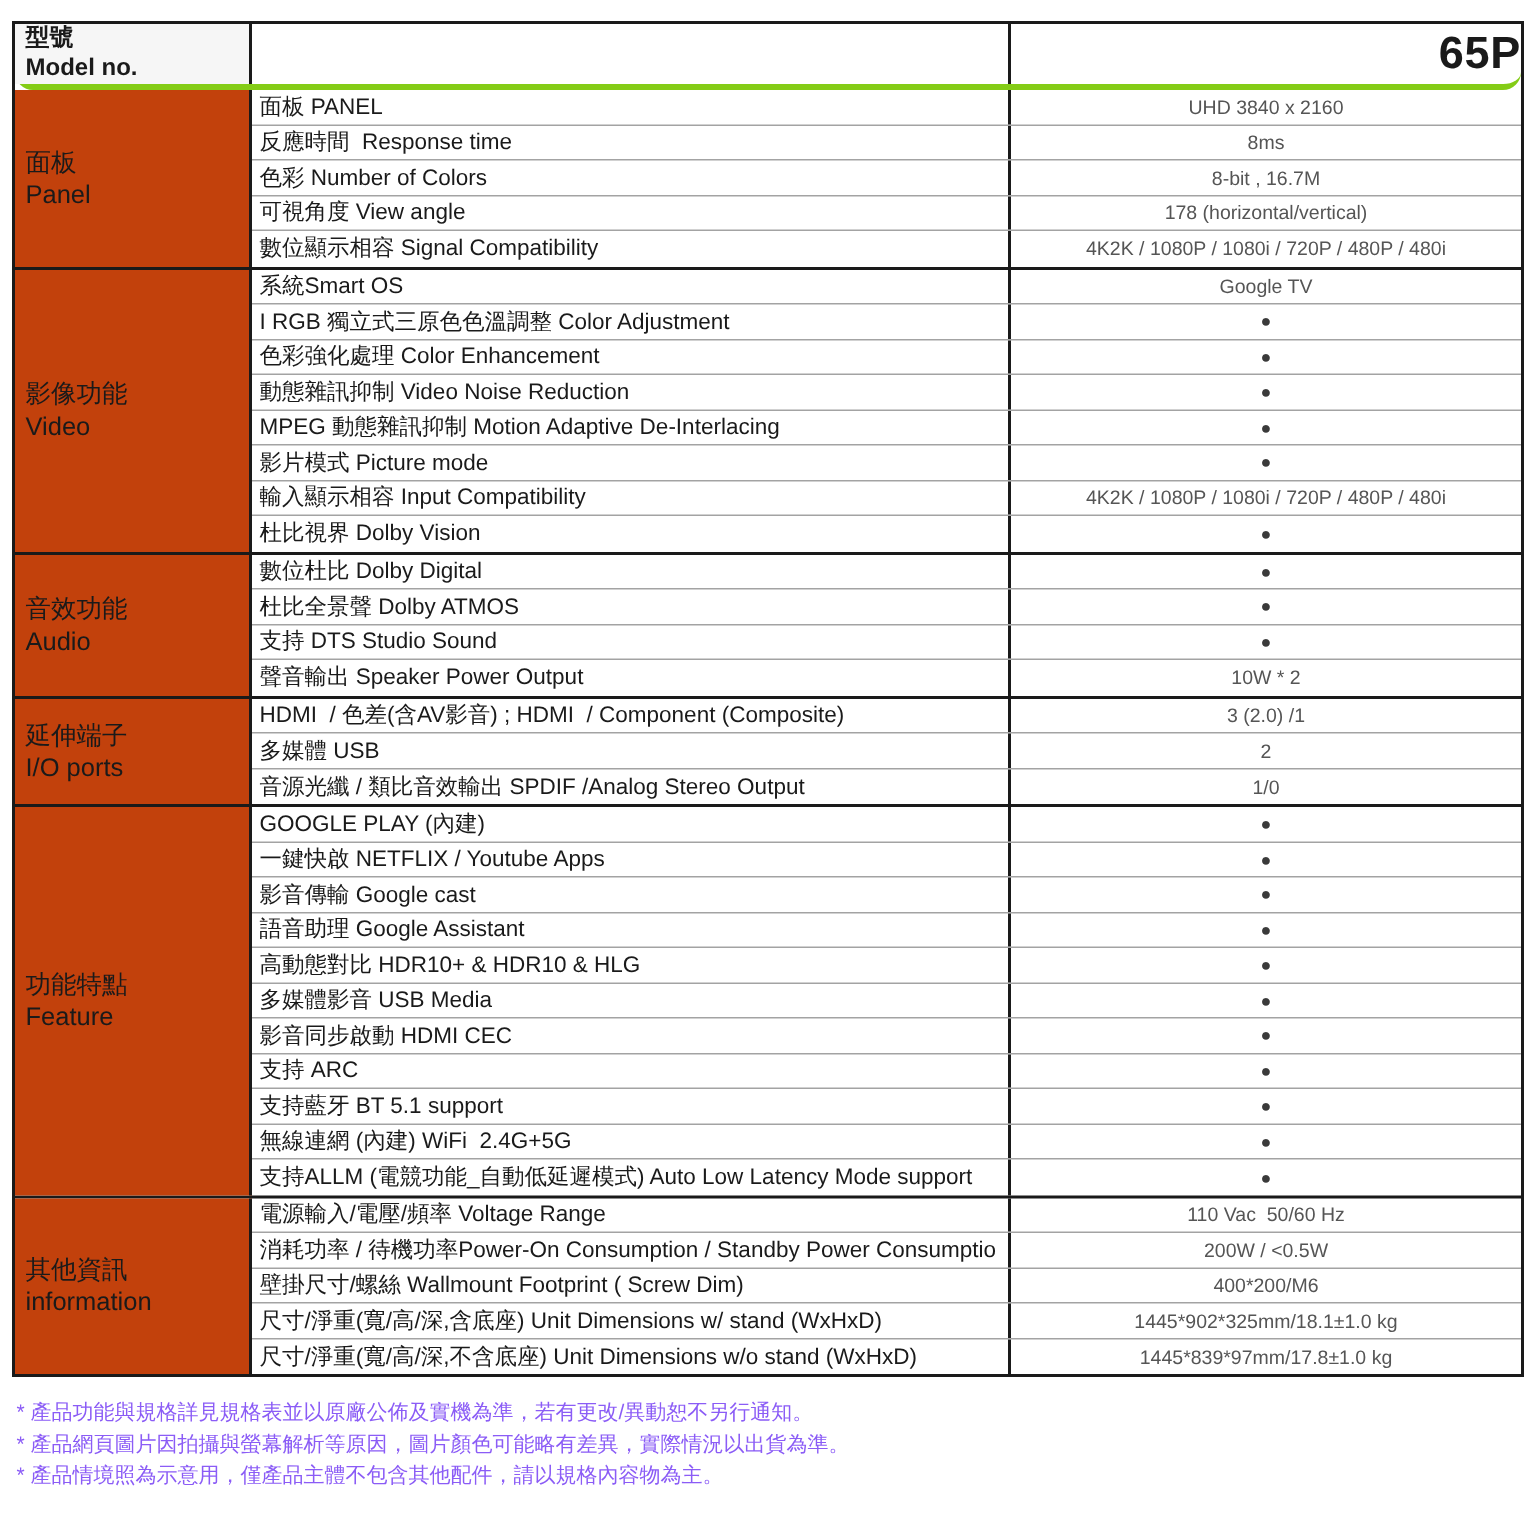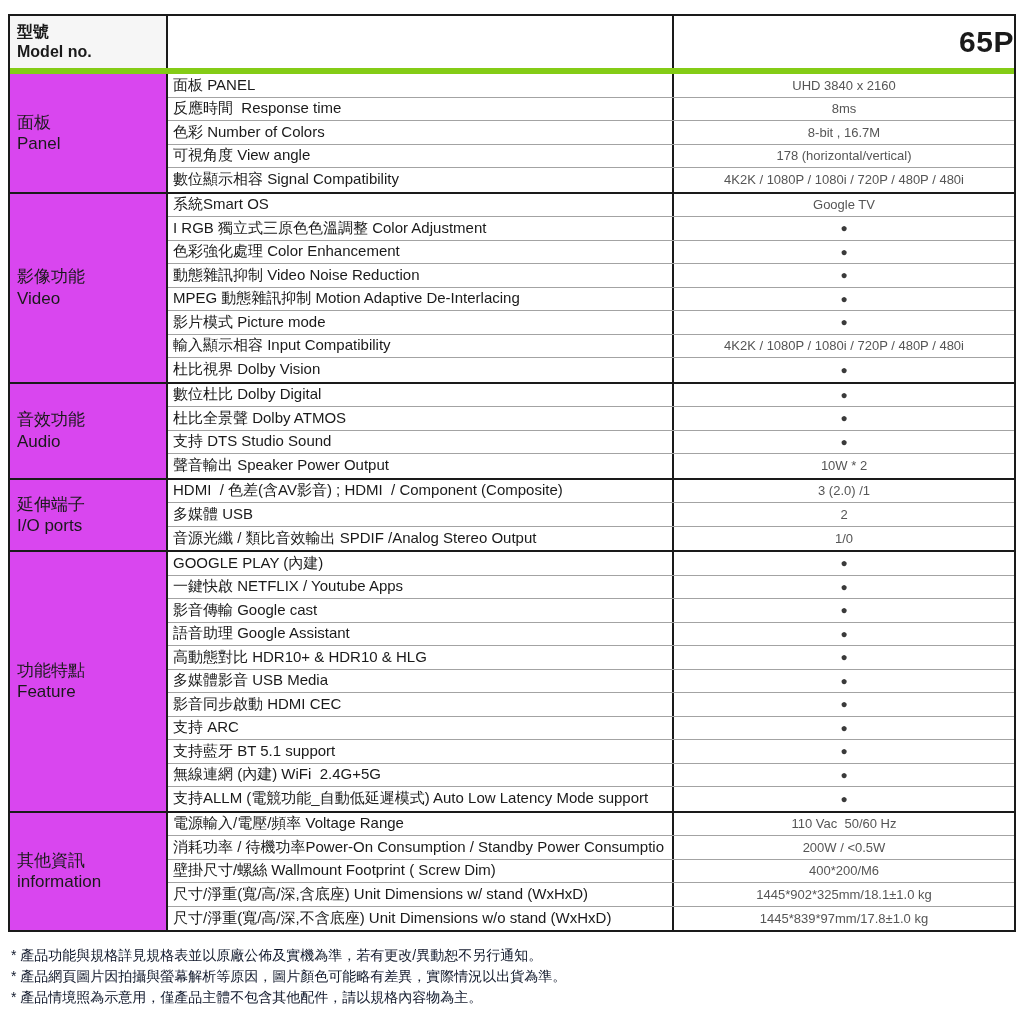--- a/index.html
+++ b/index.html
@@ -12,24 +12,24 @@
   }
   .page { padding: 14px 8px 0 8px; }
 
   .spec-table {
     width: 1008px;
     border: 2px solid #1a1a1a;
     background: #ffffff;
   }
 
   
-  .header-row { display: flex; height: 58px; border-bottom: 6px solid #84cc16; }
+  .header-row { display: flex; height: 44px; border-bottom: 4px solid #84cc16; border-radius: 12px; }
   .cat-cell {
     flex: 0 0 158px; width: 158px;
-    background: #d946ef;
+    background: #c2410c;
     border-right: 2px solid #1a1a1a;
     display: flex; flex-direction: column; justify-content: center;
     padding-left: 7px;
     line-height: 1.25;
   }
   .header-row .cat-cell { font-weight: bold; font-size: 16px; background: #f6f6f6; }
   .header-mid { flex: 0 0 506px; width: 506px; border-right: 2px solid #1a1a1a; }
   .header-val {
     flex: 1;
     display: flex; align-items: center; justify-content: flex-end;
@@ -53,21 +53,21 @@
   }
   .val {
     flex: 1;
     display: flex; align-items: center; justify-content: center;
     font-size: 13px; color: #555555;
     white-space: pre; overflow: hidden;
   }
   .val .dot { font-size: 12px; color: #3a3a3a; }
 
   
-  .notes { padding: 13px 0 0 3px; font-size: 14px; line-height: 1.5; color: #0f172a; }
+  .notes { padding: 13px 0 0 3px; font-size: 14px; line-height: 1.5; color: #8b5cf6; }
 </style>
 </head>
 <body>
 
 <div class="page">
   <div class="spec-table">
 
     <div class="header-row">
       <div class="cat-cell">
         <span>型號</span>

